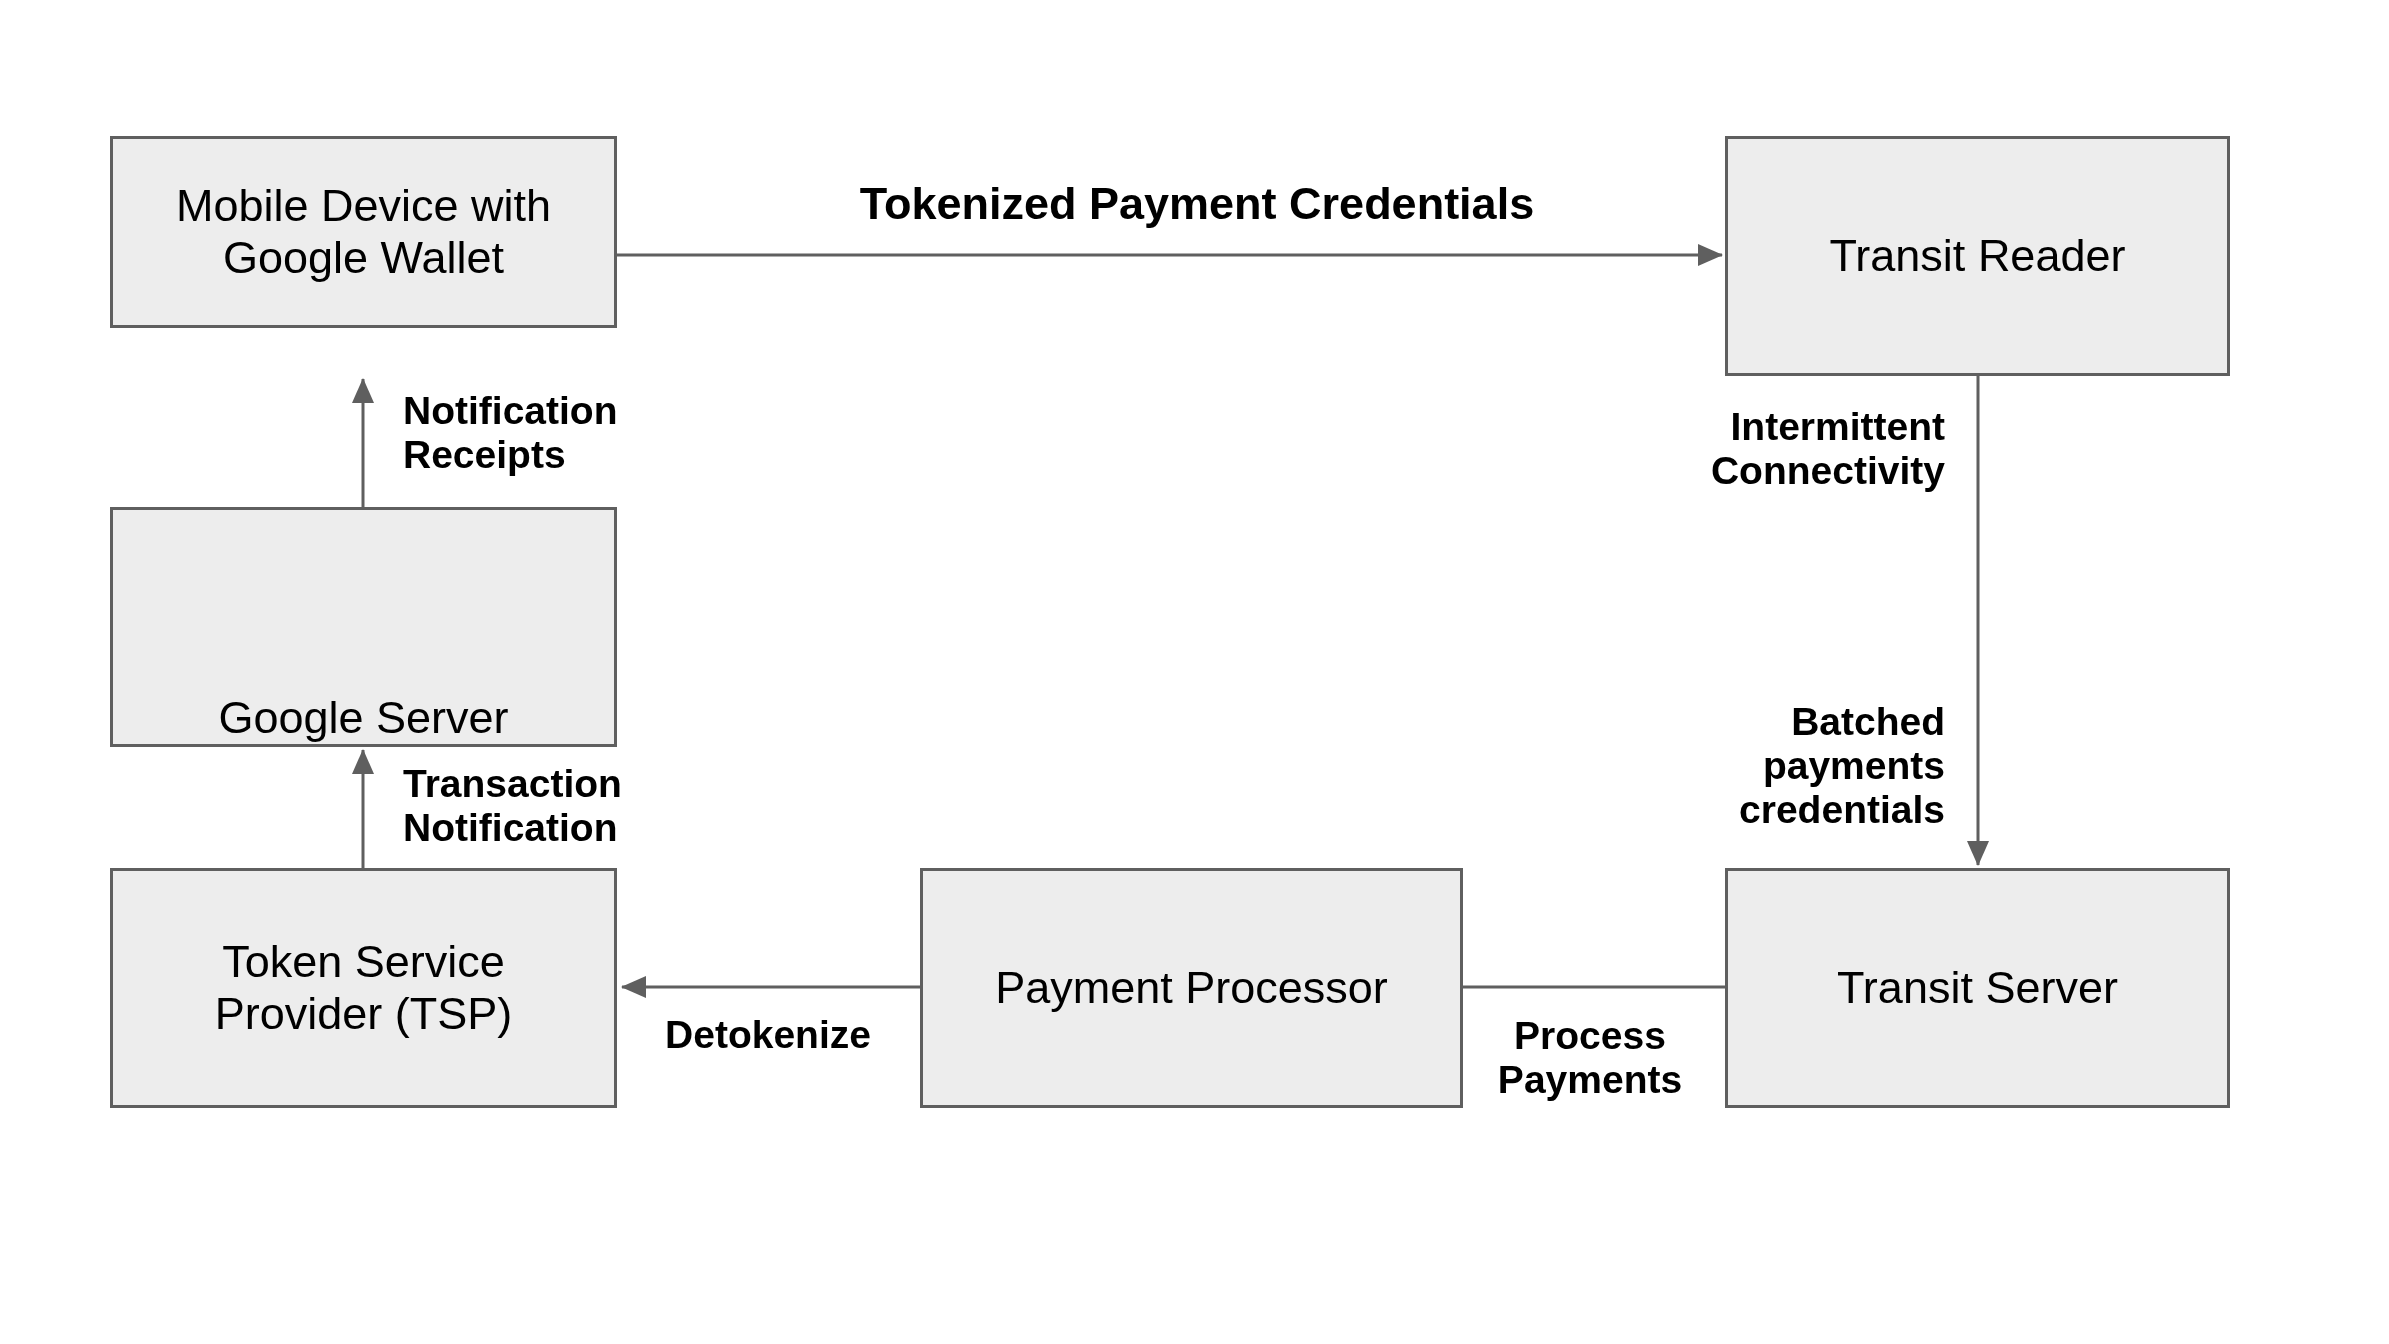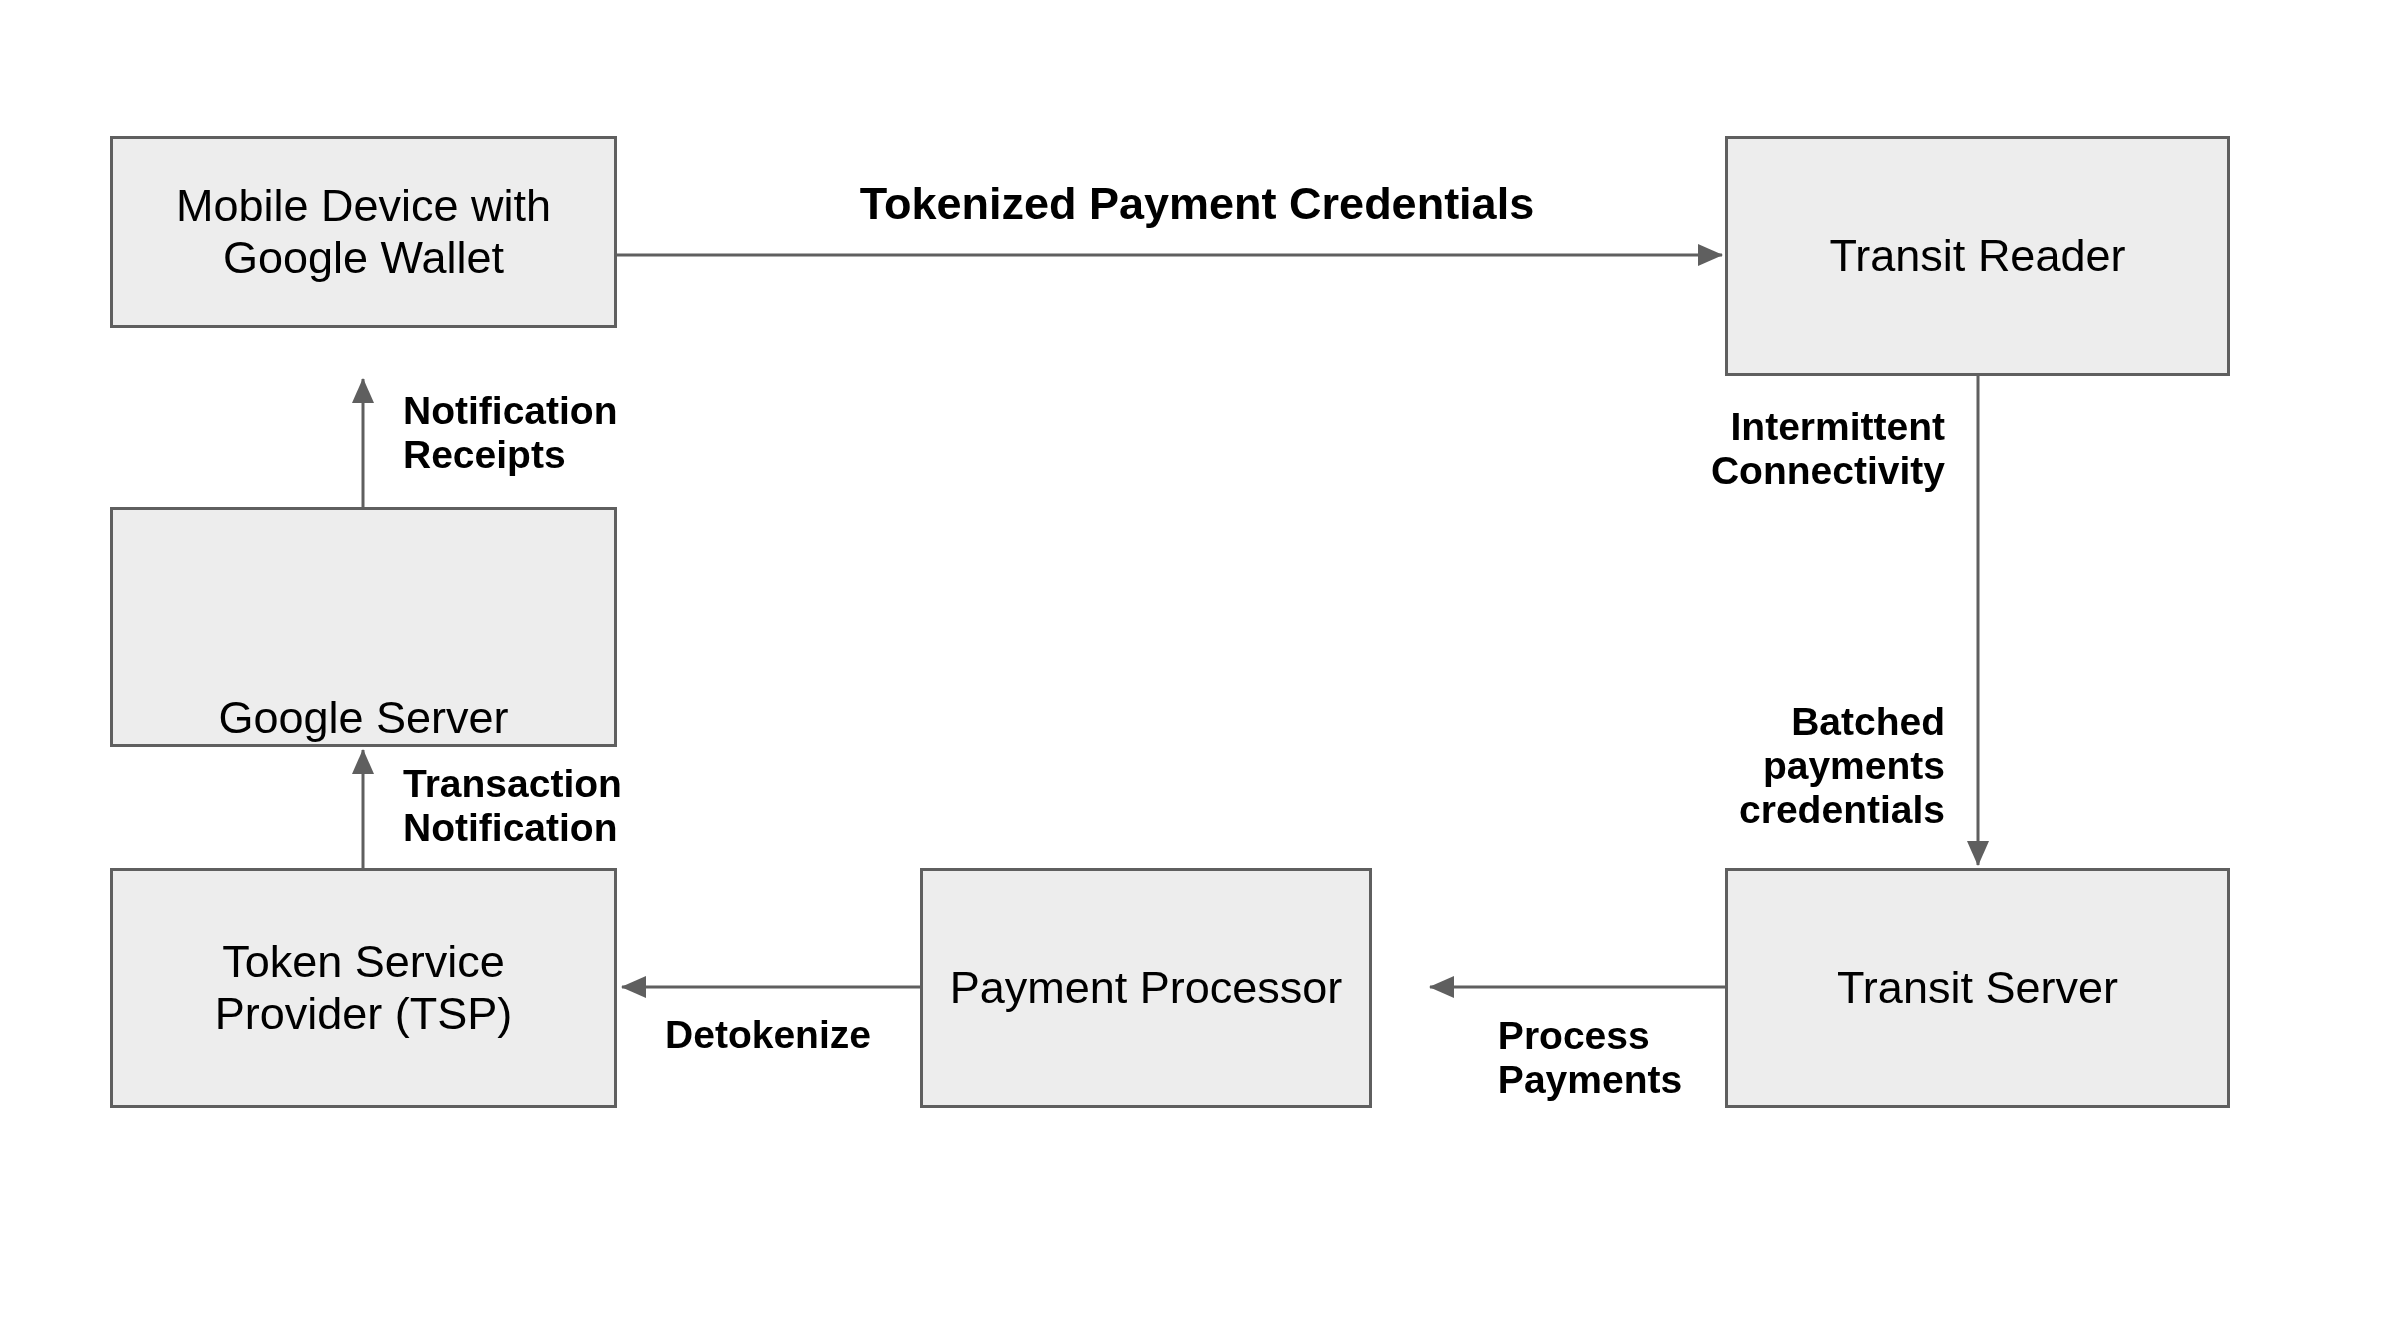--- a/index.html
+++ b/index.html
@@ -46,21 +46,21 @@
   }
   .edge-label {
     position: absolute;
     font-weight: bold;
     font-size: 39px;
     line-height: 44px;
     color: var(--text);
     white-space: pre-line;
   }
   .edge-label.align-right { text-align: right; }
-  .edge-label.align-center { text-align: left; }
+  .edge-label.align-center { text-align: center; }
   .title-label {
     position: absolute;
     font-weight: bold;
     font-size: 45px;
     line-height: 1;
     color: var(--text);
     white-space: nowrap;
     transform: translate(-50%, -50%);
   }
 </style>
@@ -94,21 +94,21 @@
 
   <div class="node" style="left:110px; top:507px; width:507px; height:240px;align-items:flex-end;">
     <span>Google Server</span>
   </div>
 
   <div class="node" style="left:110px; top:868px; width:507px; height:240px;">
     <span>Token Service
 Provider (TSP)</span>
   </div>
 
-  <div class="node" style="left:920px; top:868px; width:452px; height:240px;">
+  <div class="node" style="left:920px; top:868px; width:543px; height:240px;">
     <span>Payment Processor</span>
   </div>
 
   <div class="node" style="left:1725px; top:868px; width:505px; height:240px;">
     <span>Transit Server</span>
   </div>
 
   <div class="title-label" style="left:1197px; top:203px;">Tokenized Payment Credentials</div>
 
   <div class="edge-label align-right" style="right:444px; top:405px;">Intermittent

